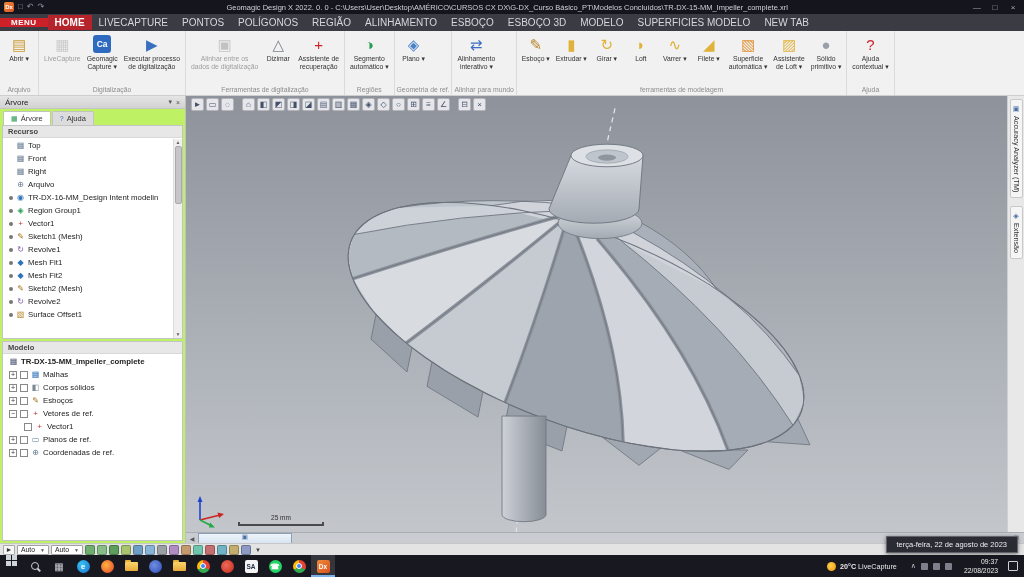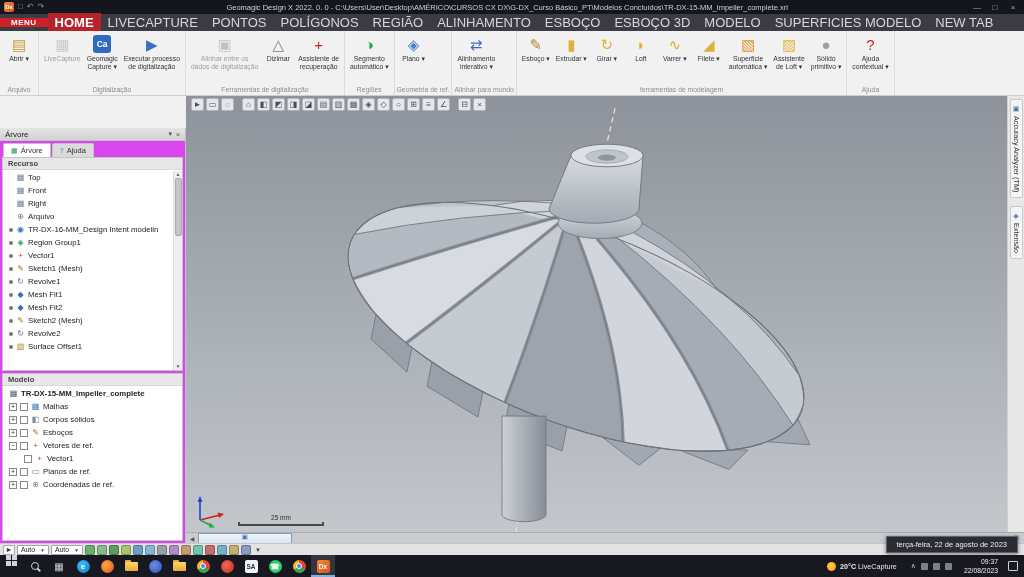--- a/index.html
+++ b/index.html
@@ -10,39 +10,39 @@
   .titlebar{height:14px;background:#15151d;display:flex;align-items:center;padding:0 4px;gap:4px;color:#c9ccd3;flex:0 0 auto;}
   .dx-badge{width:10px;height:10px;border-radius:2px;background:linear-gradient(135deg,#f08a3a,#d9531e);color:#fff;font-size:6px;font-weight:bold;display:flex;align-items:center;justify-content:center;}
   .qa-ic{font-size:8px;color:#8a8f9a;line-height:1;}
   .tb-title{flex:1;text-align:center;font-size:7.5px;color:#cfd2d8;white-space:nowrap;overflow:hidden;text-overflow:ellipsis;}
   .win-ic{font-size:8px;color:#aab;width:14px;text-align:center;}
 
   
   .menubar{height:17px;background:#3b3b44;display:flex;align-items:center;flex:0 0 auto;}
   .menu-btn{background:#cc2129;color:#fff;font-size:8px;font-weight:bold;display:flex;align-items:center;padding:0 11px;letter-spacing:.5px;}
   .mtabs{display:flex;align-items:stretch;}
-  .mtab{display:flex;align-items:center;padding:2px 7px;font-size:13px;color:#d6d6dc;white-space:nowrap;}
+  .mtab{display:flex;align-items:center;padding:2px 7px;font-size:10px;color:#d6d6dc;white-space:nowrap;}
   .mtab.active{background:#b5232b;color:#fff;font-weight:bold;}
 
   
   .ribbon{height:65px;background:#f2f1f2;border-bottom:1px solid #cfcecf;display:flex;overflow:hidden;flex:0 0 auto;}
   .rgroup{display:flex;flex-direction:column;border-right:1px solid #dcdbdc;padding:1px 2px 0 2px;}
   .ritems{flex:1;display:flex;align-items:flex-start;}
   .ritem{display:flex;flex-direction:column;align-items:center;padding:2px 3px 0 3px;min-width:34px;}
   .ritem.disabled{opacity:.45;filter:grayscale(1);}
   .ric{width:22px;height:20px;font-size:15px;line-height:1;display:flex;align-items:center;justify-content:center;}
   .ric.boxed{width:18px;height:18px;border-radius:3px;color:#fff;font-weight:bold;font-size:8.5px;margin:1px 0;}
   .rlabel{font-size:6.8px;color:#333;text-align:center;line-height:1.25;white-space:pre-line;margin-top:1px;}
   .rglabel{font-size:6.8px;color:#8d8d8d;text-align:center;padding:1px 0 2px 0;white-space:nowrap;}
 
   
   .content{flex:1;display:flex;min-height:0;}
 
   
-  .left-panel{width:186px;background:#d946ef;border-right:1px solid #bfbfbf;display:flex;flex-direction:column;flex:0 0 auto;margin-top:32px;}
+  .left-panel{width:186px;background:#bef264;border-right:1px solid #bfbfbf;display:flex;flex-direction:column;flex:0 0 auto;}
   .lp-header{height:13px;background:linear-gradient(#e6e5e6,#d3d2d3);display:flex;align-items:center;font-size:8px;color:#222;padding:0 5px;border-bottom:1px solid #c5c5c5;}
   .lp-header .sp{flex:1;}
   .lp-hic{font-size:7px;color:#555;margin-left:4px;}
   .lp-tabs{height:16px;display:flex;gap:1px;padding:2px 3px 0 3px;}
   .lp-tab{display:flex;align-items:center;gap:3px;font-size:7.5px;color:#333;padding:0 7px;background:#dddcdd;border:1px solid #c2c2c2;border-bottom:none;border-radius:2px 2px 0 0;}
   .lp-tab.active{background:#fff;}
   .lp-tab .gl{font-size:7px;}
   .tree-box{background:#fff;border:1px solid #c4c4c4;margin:0 2px;position:relative;overflow:hidden;}
   .tree-box.recurso{height:214px;flex:0 0 auto;}
   .tree-box.modelo{flex:1;margin-top:2px;margin-bottom:2px;}

